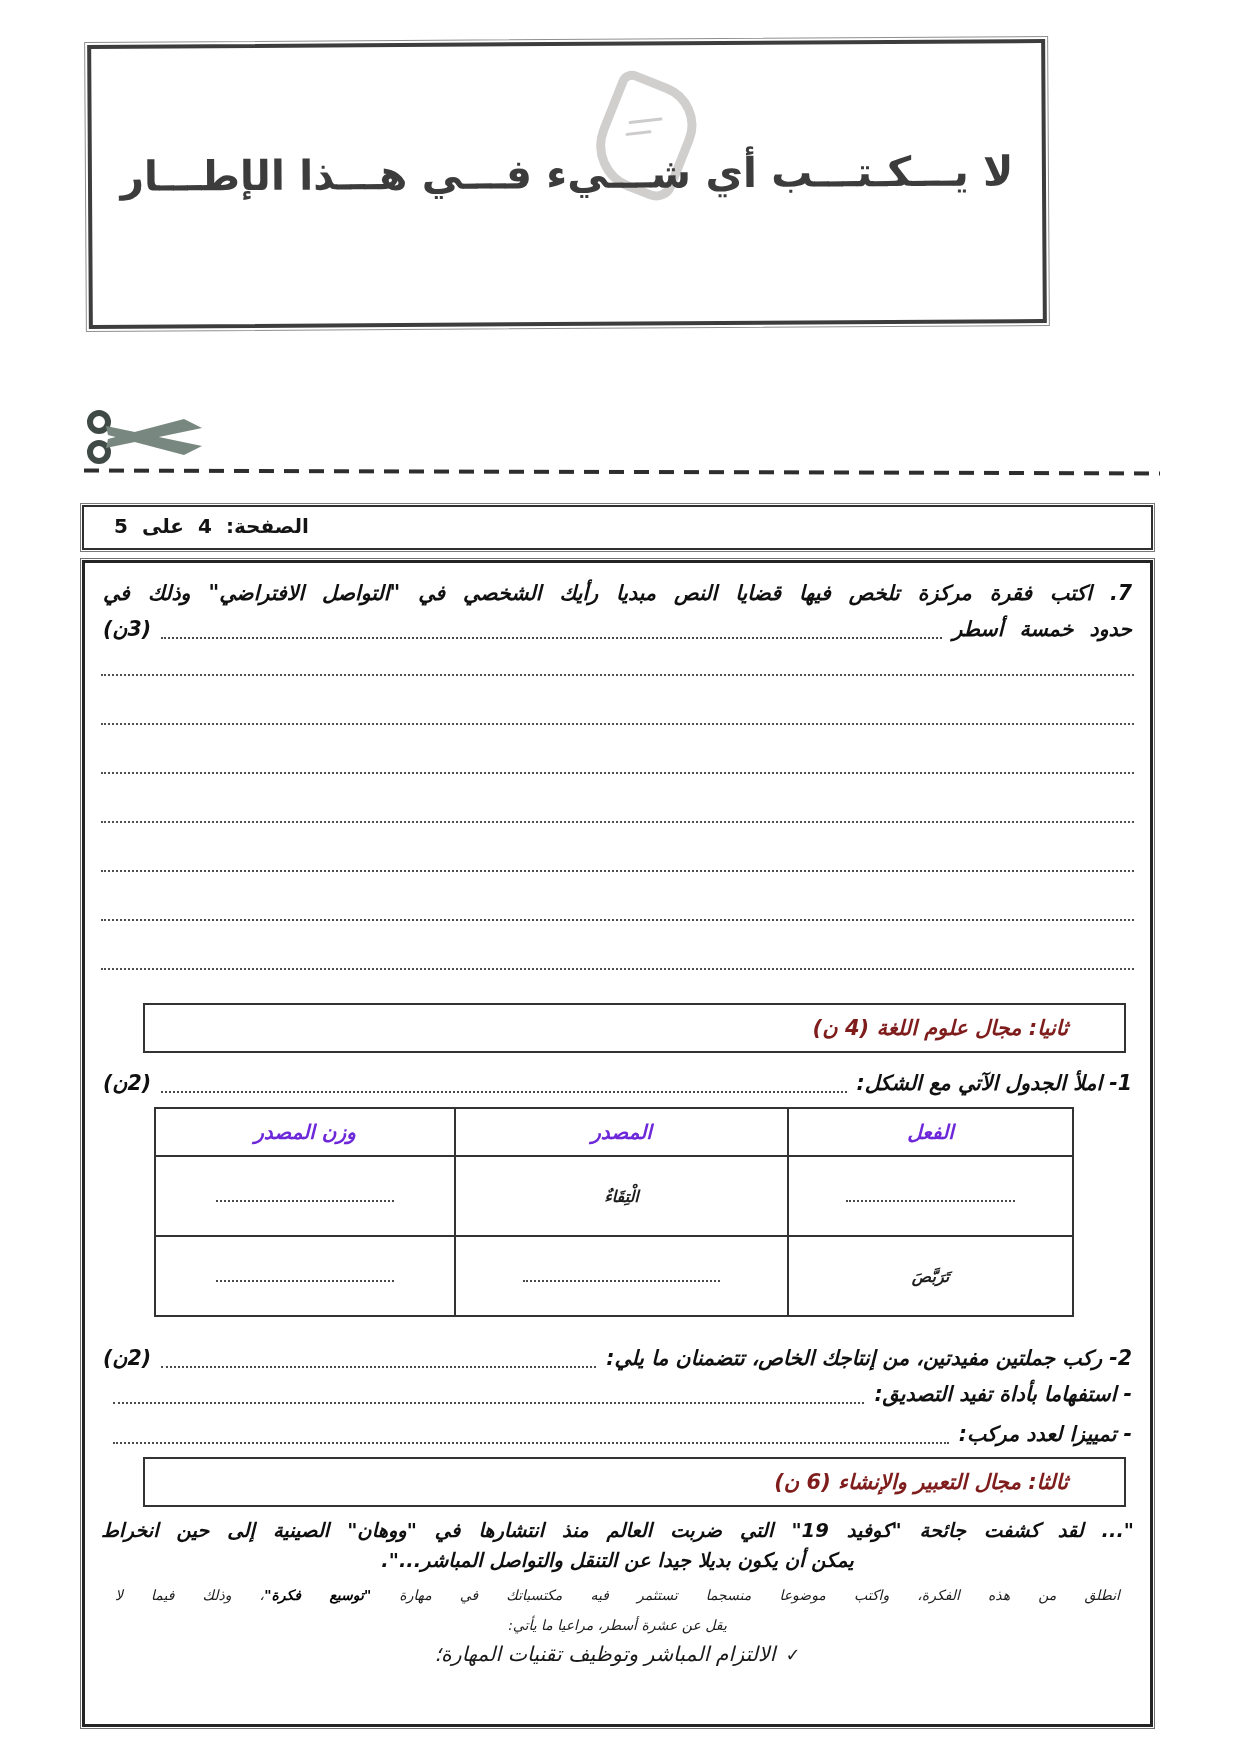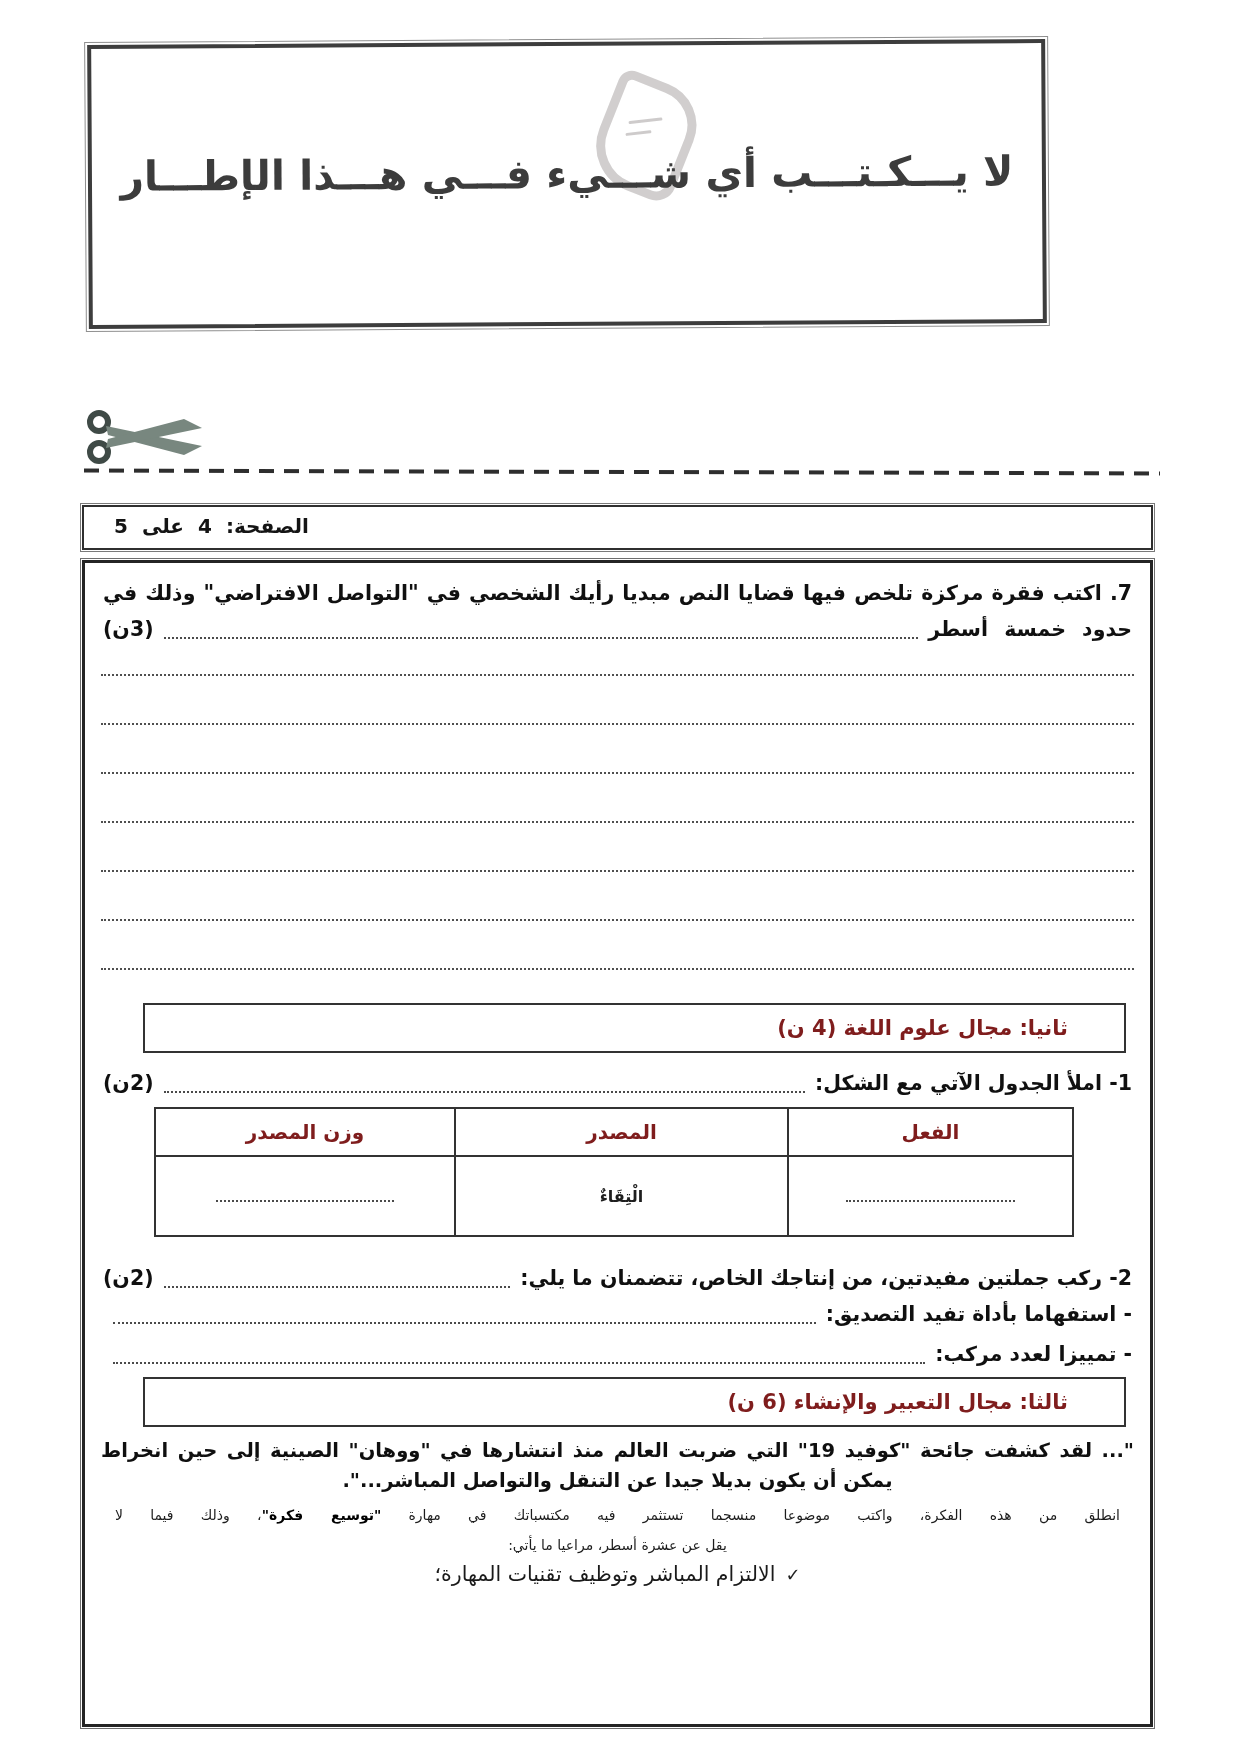--- a/index.html
+++ b/index.html
@@ -43,21 +43,21 @@
   }
   .strip-label{
     position:absolute;left:16px;top:7px;direction:rtl;
     font-weight:bold;font-size:20px;color:#141414;
   }
   .strip-label span{margin-left:14px;}
   
   .main-box{
     position:absolute;left:82px;top:560px;width:1071px;height:1167px;
     border:3px solid #242424;outline:1px solid #6e6e6e;outline-offset:1px;
-    background:#fff;box-sizing:border-box;overflow:hidden;
+    background:#fff;box-sizing:border-box;overflow:hidden;font-style:italic;
   }
   .inner{direction:rtl;text-align:right;padding:0 14px;}
   .bold-line{font-weight:bold;font-size:20.5px;line-height:31px;color:#101010;}
   .q7-l1{margin:15px 4px 0;text-align:justify;text-align-last:justify;}
   .fill-row{display:flex;align-items:flex-end;margin:5px 4px 0;}
   .fill-row .txt{white-space:nowrap;}
   .leader{flex:1;border-bottom:2px dotted #4a4a4a;margin:0 10px 6px;height:0;}
   .mark{white-space:nowrap;}
   .wide-words{word-spacing:9px;}
   .answers{margin:0 2px;}
@@ -67,21 +67,21 @@
     border:2px solid #333;height:50px;display:flex;align-items:center;
     margin:33px 10px 0 44px;padding-right:56px;box-sizing:border-box;
     font-weight:bold;font-size:21px;color:#7f1d1d;background:#fff;
   }
   .q-row{margin-top:15px;}
   table.masdar{
     border-collapse:collapse;margin:8px 62px 0 auto;width:918px;direction:rtl;
     table-layout:fixed;
   }
   table.masdar th,table.masdar td{border:2px solid #333;text-align:center;}
-  table.masdar th{height:44px;font-size:20px;font-weight:bold;color:#7f1d1d;}
+  table.masdar th{height:44px;font-size:20px;font-weight:bold;color:#6d28d9;}
   table.masdar td{height:76px;font-size:16px;font-weight:bold;vertical-align:middle;}
   .cell-dots{display:inline-block;width:60%;border-bottom:2px dotted #4a4a4a;height:14px;}
   .sec-header.second{margin-top:7px;}
   .quote{margin:9px 2px 0;font-weight:bold;font-size:19.5px;line-height:30px;color:#0f0f0f;}
   .jline{text-align:justify;text-align-last:justify;}
   .cline{text-align:center;}
   .task{margin:4px 16px 0;font-size:14px;line-height:30px;color:#1c1c1c;}
   .task b{font-weight:bold;color:#000;}
   .checks{margin-top:1px;}
   .check-line{text-align:center;font-size:20.5px;line-height:27px;color:#1a1a1a;}
@@ -147,20 +147,25 @@
           <tr>
         <th>الفعل</th>
         <th>المصدر</th>
         <th>وزن المصدر</th>
       </tr>
       <tr>
         <td><span class="cell-dots"></span></td>
         <td>الْتِقَاءٌ</td>
         <td><span class="cell-dots"></span></td>
       </tr>
+      <tr>
+        <td>تَرَبَّصَ</td>
+        <td><span class="cell-dots"></span></td>
+        <td><span class="cell-dots"></span></td>
+      </tr>
     </tbody>
       </table>
 
     <div class="fill-row bold-line" style="margin-top:26px">
       <span class="txt">2- ركب جملتين مفيدتين، من إنتاجك الخاص، تتضمنان ما يلي:</span>
       <span class="leader"></span>
       <span class="mark">(2ن)</span>
     </div>
     <div class="fill-row bold-line" style="margin-top:5px">
       <span class="txt">- استفهاما بأداة تفيد التصديق:</span>

